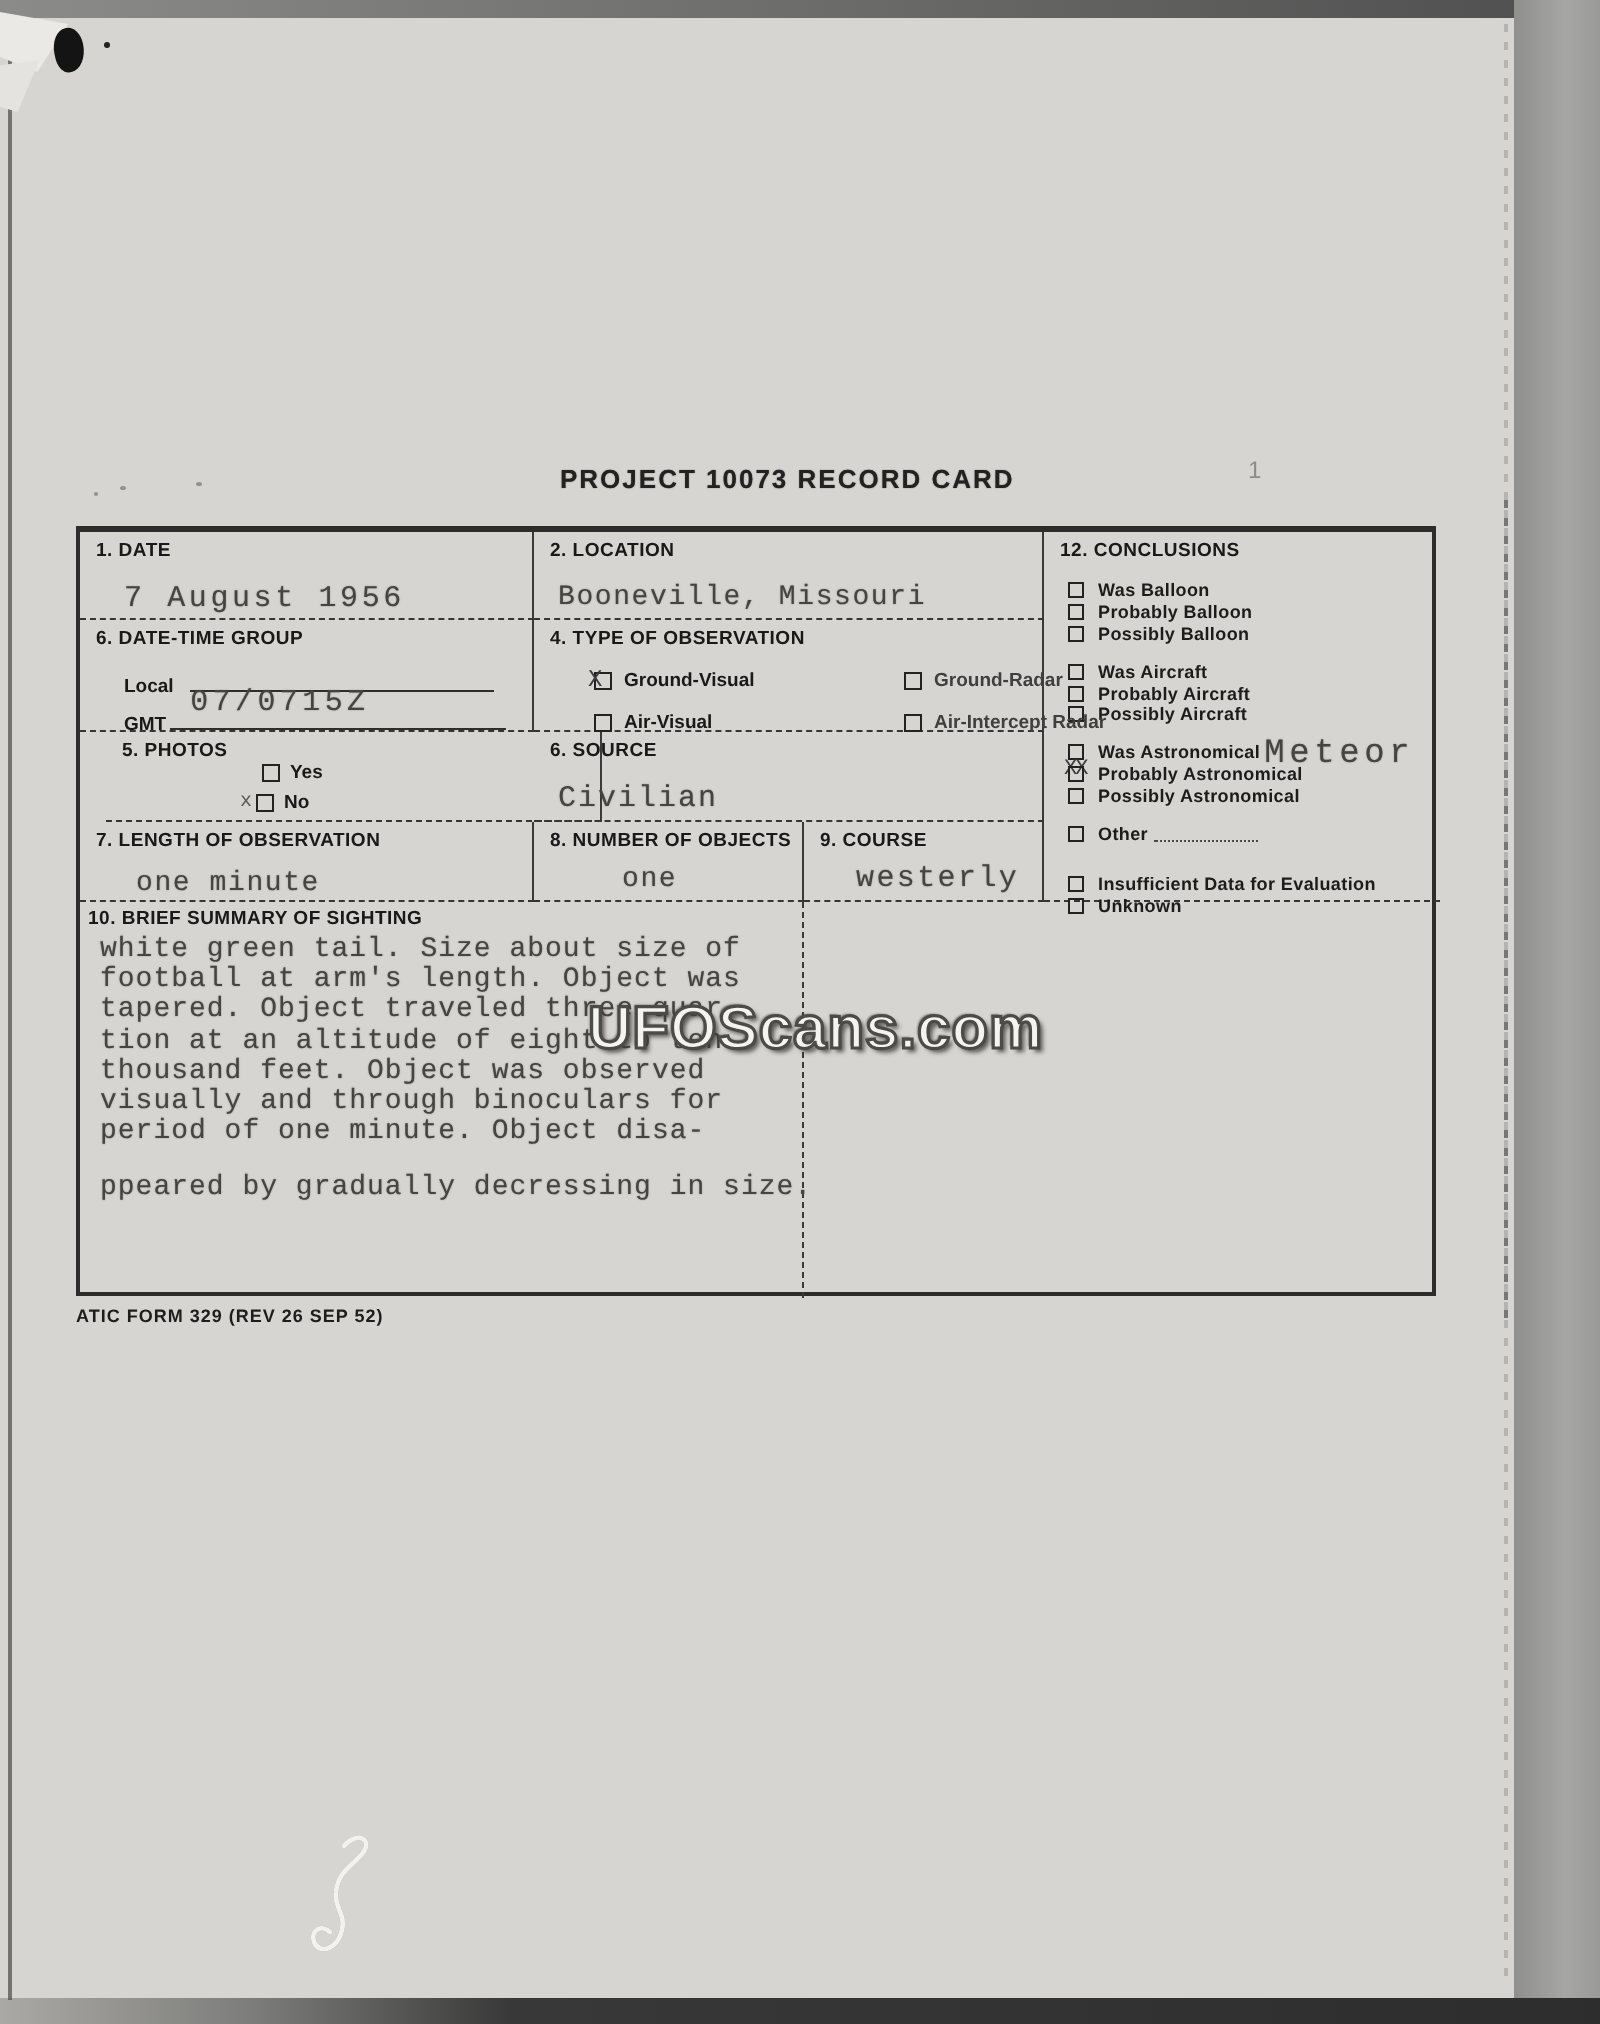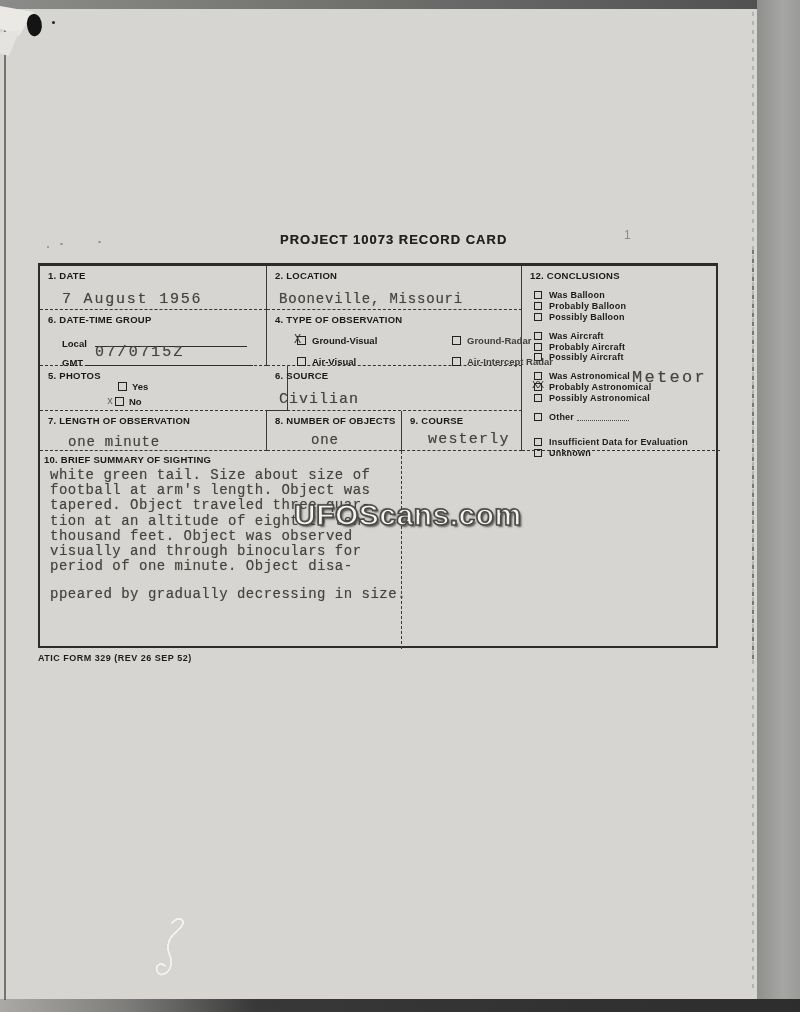--- a/index.html
+++ b/index.html
@@ -234,21 +234,21 @@
         <span class="cb-label">Air-Visual</span>
       </div>
       <div class="type-opt" style="left:185px;top:46px;">
         <span class="cbox">
             <span class="over-mark"></span>
           </span>
         <span class="cb-label" style="color:#3f3f3f;">Air-Intercept Radar</span>
       </div>
     </div>
 
-    <div class="cell bR bB" style="left:0;top:100px;width:248px;height:45px;">
+    <div class="cell bR bB" style="left:13px;top:100px;width:248px;height:45px;">
       <span class="cell-label">5. PHOTOS</span>
       <div class="photo-opt" style="left:78px;top:15px;">
         <span class="cbox">
             <span class="pre-mark"></span>
           </span>
         <span class="cb-label">Yes</span>
       </div>
       <div class="photo-opt" style="left:75px;top:30px;">
         <span class="cbox">
             <span class="pre-mark">x</span>

